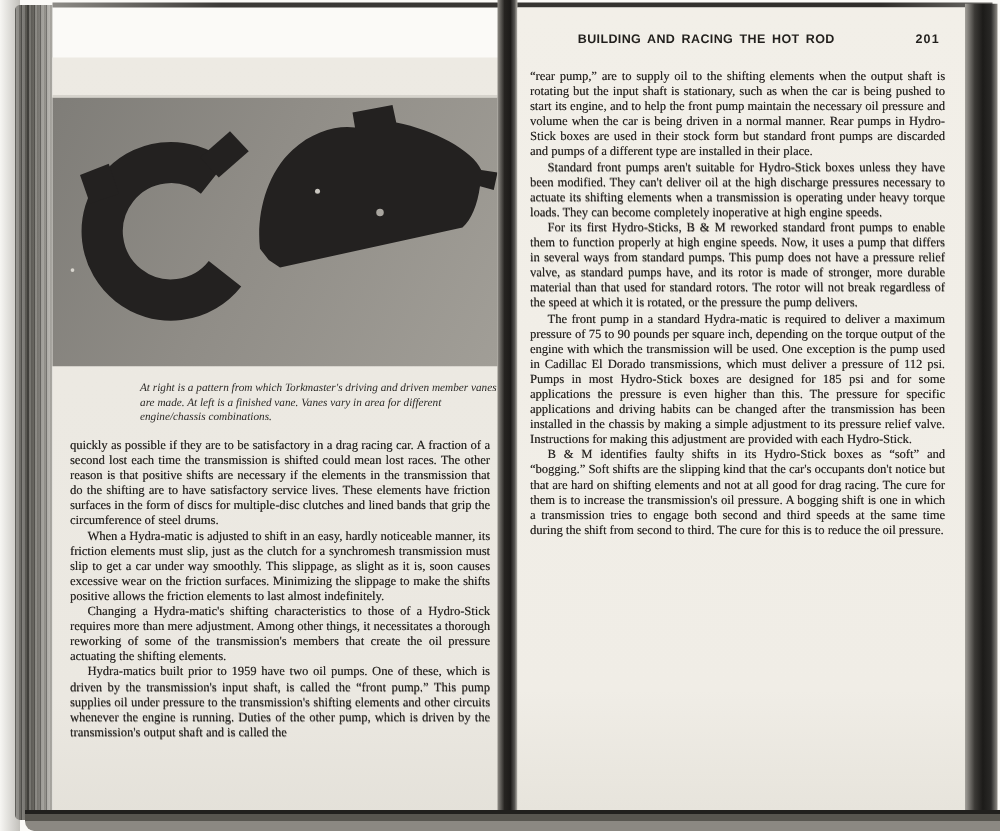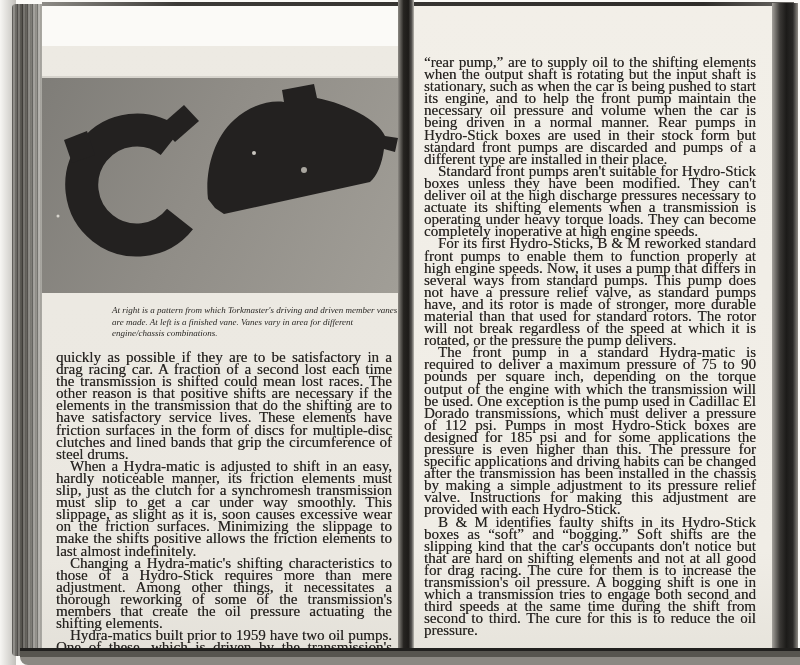--- a/index.html
+++ b/index.html
@@ -25,21 +25,21 @@
   .right-page{position:absolute;left:414px;top:6px;width:358px;height:642px;
     background:linear-gradient(180deg,#f2efe8,#f0ede6 85%,#e7e4dc);}
 
   .photo{position:absolute;left:0;top:30px;width:356px;height:215px;
     border-top:2px solid #d6d3cc;
     background:linear-gradient(115deg,#7f7d78,#908d87 45%,#a19e97 100%);}
 
   .caption{position:absolute;left:70px;top:250px;width:292px;font-style:italic;
     font-size:9px;line-height:11.5px;color:#2a2825;}
 
-  .body-text p{margin:0;text-align:justify;font-size:15px;line-height:12.1px;
+  .body-text p{margin:0;text-align:justify;font-size:10px;line-height:12.1px;
     color:#262320;text-indent:14px;text-shadow:.2px .2px .3px rgba(35,32,30,.6);}
   .body-text p.noindent{text-indent:0;}
   .left-body{position:absolute;left:14px;top:305px;width:336px;}
   .right-body{position:absolute;left:10px;top:50px;width:332px;}
 
   .running-head{position:absolute;left:10px;top:20px;width:342px;display:flex;align-items:baseline;
     font-family:"Liberation Sans",sans-serif;font-weight:bold;font-size:10px;
     letter-spacing:.3px;word-spacing:2px;color:#211f1c;}
   .rh-title{flex:1;text-align:center;}
   .rh-num{width:46px;text-align:right;padding-right:14px;letter-spacing:1px;}
@@ -74,20 +74,24 @@
       <p class="noindent">quickly as possible if they are to be satisfactory in a drag racing car. A fraction of a second lost each time the transmission is shifted could mean lost races. The other reason is that positive shifts are necessary if the elements in the transmission that do the shifting are to have satisfactory service lives. These elements have friction surfaces in the form of discs for multiple-disc clutches and lined bands that grip the circumference of steel drums.</p>
       <p>When a Hydra-matic is adjusted to shift in an easy, hardly noticeable manner, its friction elements must slip, just as the clutch for a synchromesh transmission must slip to get a car under way smoothly. This slippage, as slight as it is, soon causes excessive wear on the friction surfaces. Minimizing the slippage to make the shifts positive allows the friction elements to last almost indefinitely.</p>
       <p>Changing a Hydra-matic's shifting characteristics to those of a Hydro-Stick requires more than mere adjustment. Among other things, it necessitates a thorough reworking of some of the transmission's members that create the oil pressure actuating the shifting elements.</p>
       <p>Hydra-matics built prior to 1959 have two oil pumps. One of these, which is driven by the transmission's input shaft, is called the “front pump.” This pump supplies oil under pressure to the transmission's shifting elements and other circuits whenever the engine is running. Duties of the other pump, which is driven by the transmission's output shaft and is called the</p>
     </div>
   </div>
 
   <div class="gutter"></div>
 
   <div class="right-page">
+    <div class="running-head">
+      <span class="rh-title">BUILDING AND RACING THE HOT ROD</span>
+      <span class="rh-num">201</span>
+    </div>
     <div class="body-text right-body">
       <p class="noindent">“rear pump,” are to supply oil to the shifting elements when the output shaft is rotating but the input shaft is stationary, such as when the car is being pushed to start its engine, and to help the front pump maintain the necessary oil pressure and volume when the car is being driven in a normal manner. Rear pumps in Hydro-Stick boxes are used in their stock form but standard front pumps are discarded and pumps of a different type are installed in their place.</p>
       <p>Standard front pumps aren't suitable for Hydro-Stick boxes unless they have been modified. They can't deliver oil at the high discharge pressures necessary to actuate its shifting elements when a transmission is operating under heavy torque loads. They can become completely inoperative at high engine speeds.</p>
       <p>For its first Hydro-Sticks, B &amp; M reworked standard front pumps to enable them to function properly at high engine speeds. Now, it uses a pump that differs in several ways from standard pumps. This pump does not have a pressure relief valve, as standard pumps have, and its rotor is made of stronger, more durable material than that used for standard rotors. The rotor will not break regardless of the speed at which it is rotated, or the pressure the pump delivers.</p>
       <p>The front pump in a standard Hydra-matic is required to deliver a maximum pressure of 75 to 90 pounds per square inch, depending on the torque output of the engine with which the transmission will be used. One exception is the pump used in Cadillac El Dorado transmissions, which must deliver a pressure of 112 psi. Pumps in most Hydro-Stick boxes are designed for 185 psi and for some applications the pressure is even higher than this. The pressure for specific applications and driving habits can be changed after the transmission has been installed in the chassis by making a simple adjustment to its pressure relief valve. Instructions for making this adjustment are provided with each Hydro-Stick.</p>
       <p>B &amp; M identifies faulty shifts in its Hydro-Stick boxes as “soft” and “bogging.” Soft shifts are the slipping kind that the car's occupants don't notice but that are hard on shifting elements and not at all good for drag racing. The cure for them is to increase the transmission's oil pressure. A bogging shift is one in which a transmission tries to engage both second and third speeds at the same time during the shift from second to third. The cure for this is to reduce the oil pressure.</p>
     </div>
   </div>
 
   <div class="right-edge"></div>

